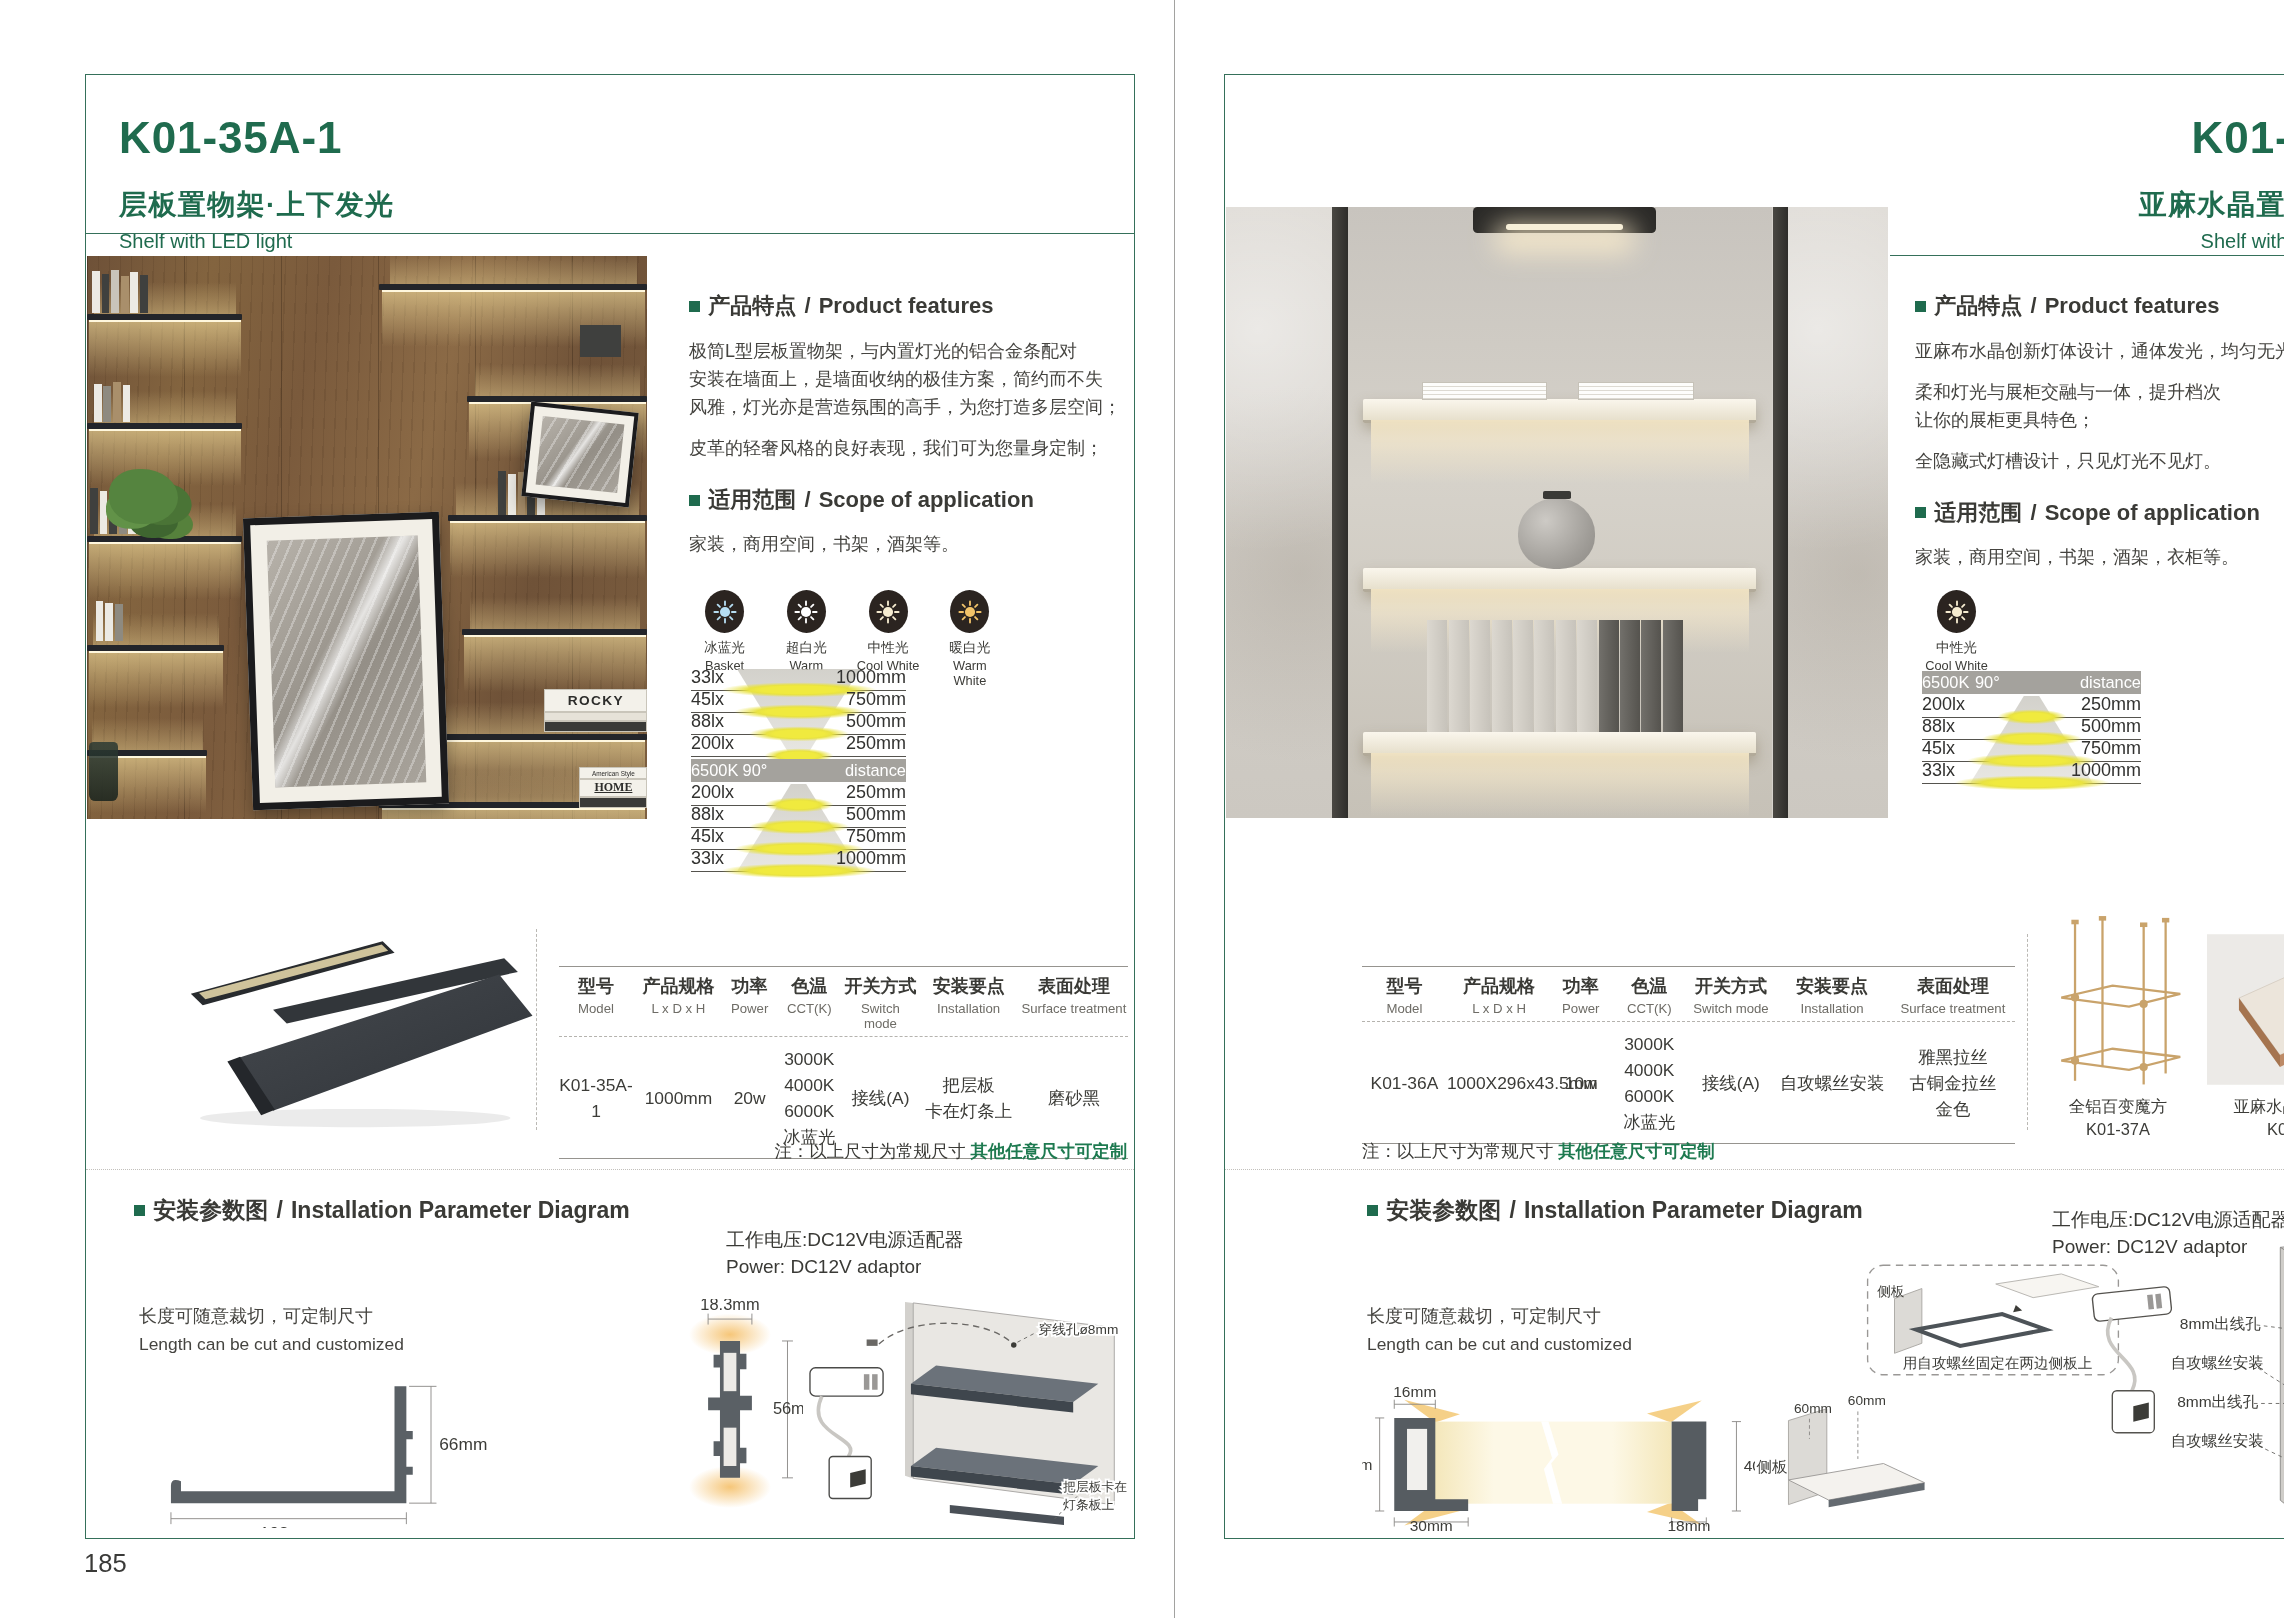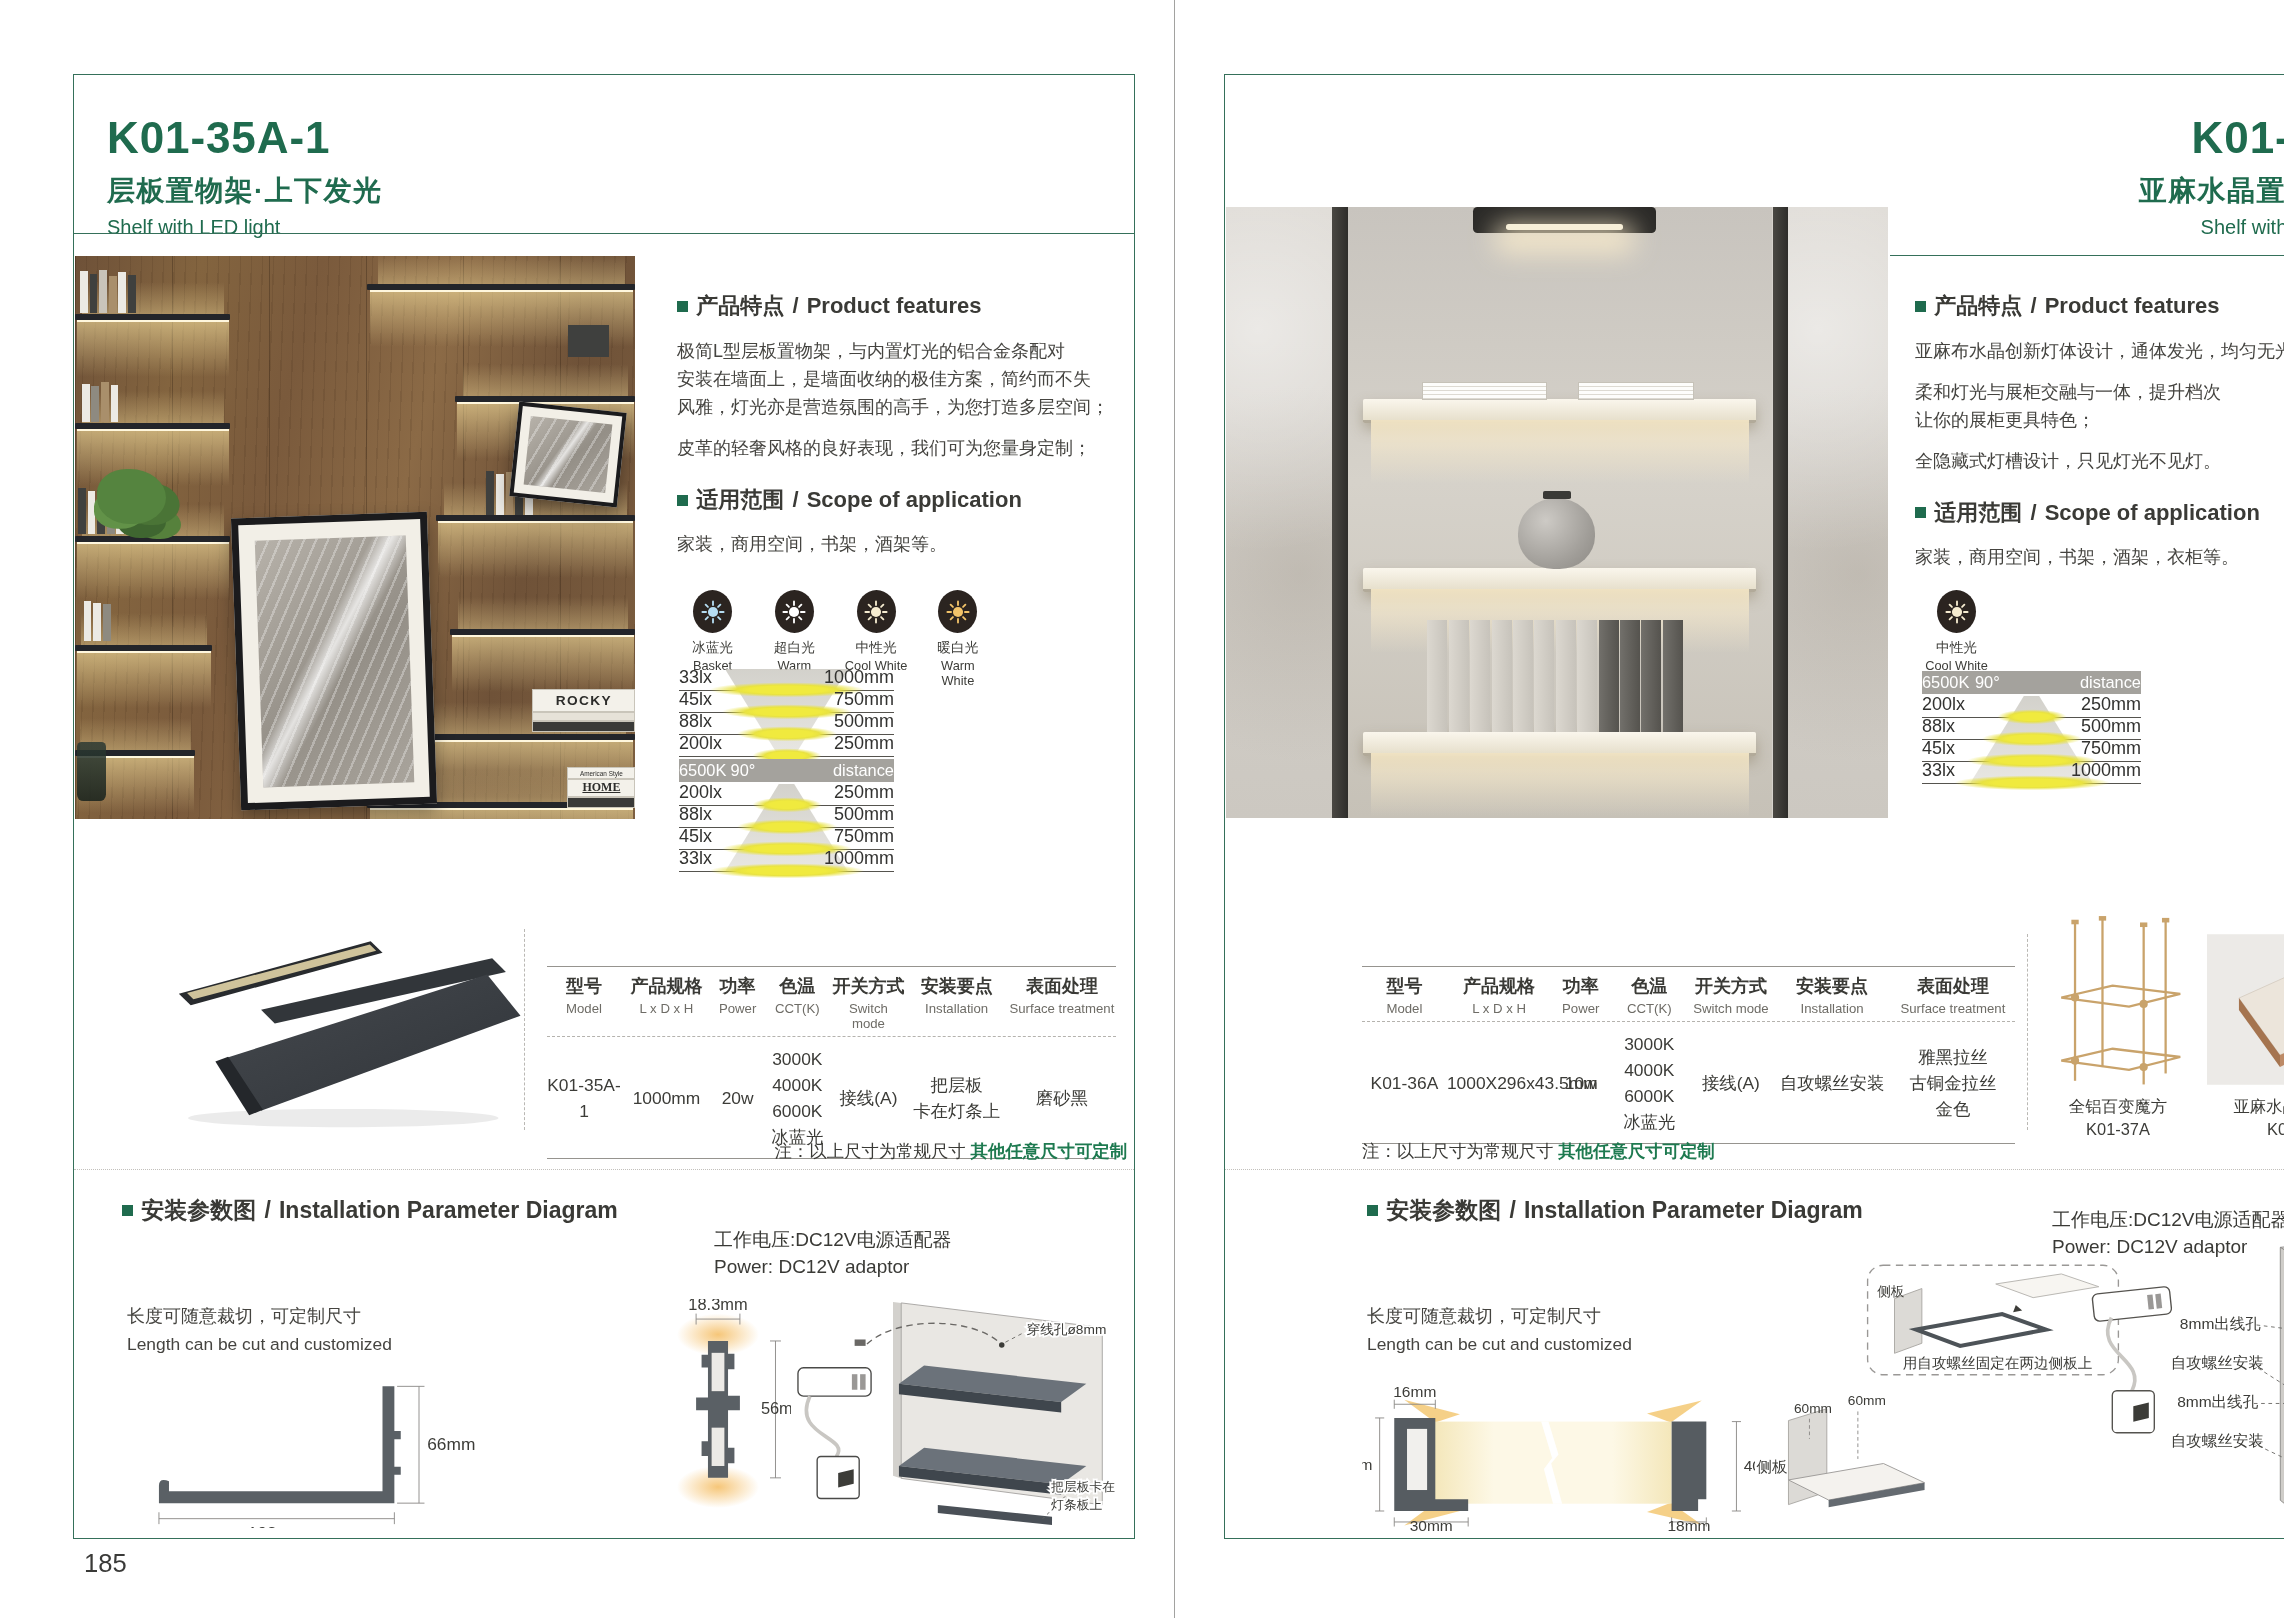--- a/index.html
+++ b/index.html
@@ -4,21 +4,21 @@
 <style>
   html,body{margin:0;padding:0;background:#ffffff;}
   #root{position:relative;width:2482px;height:1618px;background:#ffffff;overflow:hidden;
         font-family:"Liberation Sans","DejaVu Sans",sans-serif;color:#3c3c38;}
   .page{position:absolute;top:74px;height:1463px;border:1.4px solid #35705a;background:#ffffff;}
   .gutter{position:absolute;left:1174px;top:0;width:1.4px;height:1618px;background:#a2a2a0;}
   .pagenum{position:absolute;top:1549px;font-size:25.6px;color:#3a3a38;}
   .abs{position:absolute;}
   
   .model{font-size:44px;font-weight:bold;color:#1f6b4e;letter-spacing:0.9px;}
-  .tcn{font-size:28px;font-weight:bold;color:#1f6b4e;margin-top:9px;letter-spacing:1.4px;}
+  .tcn{font-size:28px;font-weight:bold;color:#1f6b4e;margin-top:23px;letter-spacing:1.4px;}
   .ten{font-size:20px;color:#1f6b4e;margin-top:5.5px;}
   .hrule{position:absolute;height:0.9px;background:#35705a;}
   
   .sech{display:flex;align-items:center;gap:8.2px;font-size:22px;font-weight:bold;color:#3a3a36;}
   .bullet{display:inline-block;width:11px;height:11px;background:#1f6b4e;flex:0 0 auto;}
   .sep{font-weight:bold;}
   
   .feat p{margin:0;font-size:18px;line-height:28px;color:#454440;}
   .feat p.first{margin-top:16.4px;}
   .feat p.gap{margin-top:12.8px;}
@@ -138,21 +138,21 @@
       </g>
     </g>
   </defs>
     </svg>
 
   <div class="gutter"></div>
   <div class="pagenum" style="left:84px;">185</div>
   
 
   
-  <section class="page" style="left:73px;width:1048px;padding-left:12px;">
+  <section class="page" style="left:85px;width:1048px;">
 
     <header class="abs" style="left:33px;top:38px;">
       <div class="model">K01-35A-1</div>
       <div class="tcn">层板置物架·上下发光</div>
       <div class="ten">Shelf with LED light</div>
     </header>
     <div class="hrule" style="left:0;right:0;top:158px;"></div>
 
     <div class="photo-left" style="left:1.4px;top:181px;width:560px;height:563px;">
       <div class="grain"></div>

